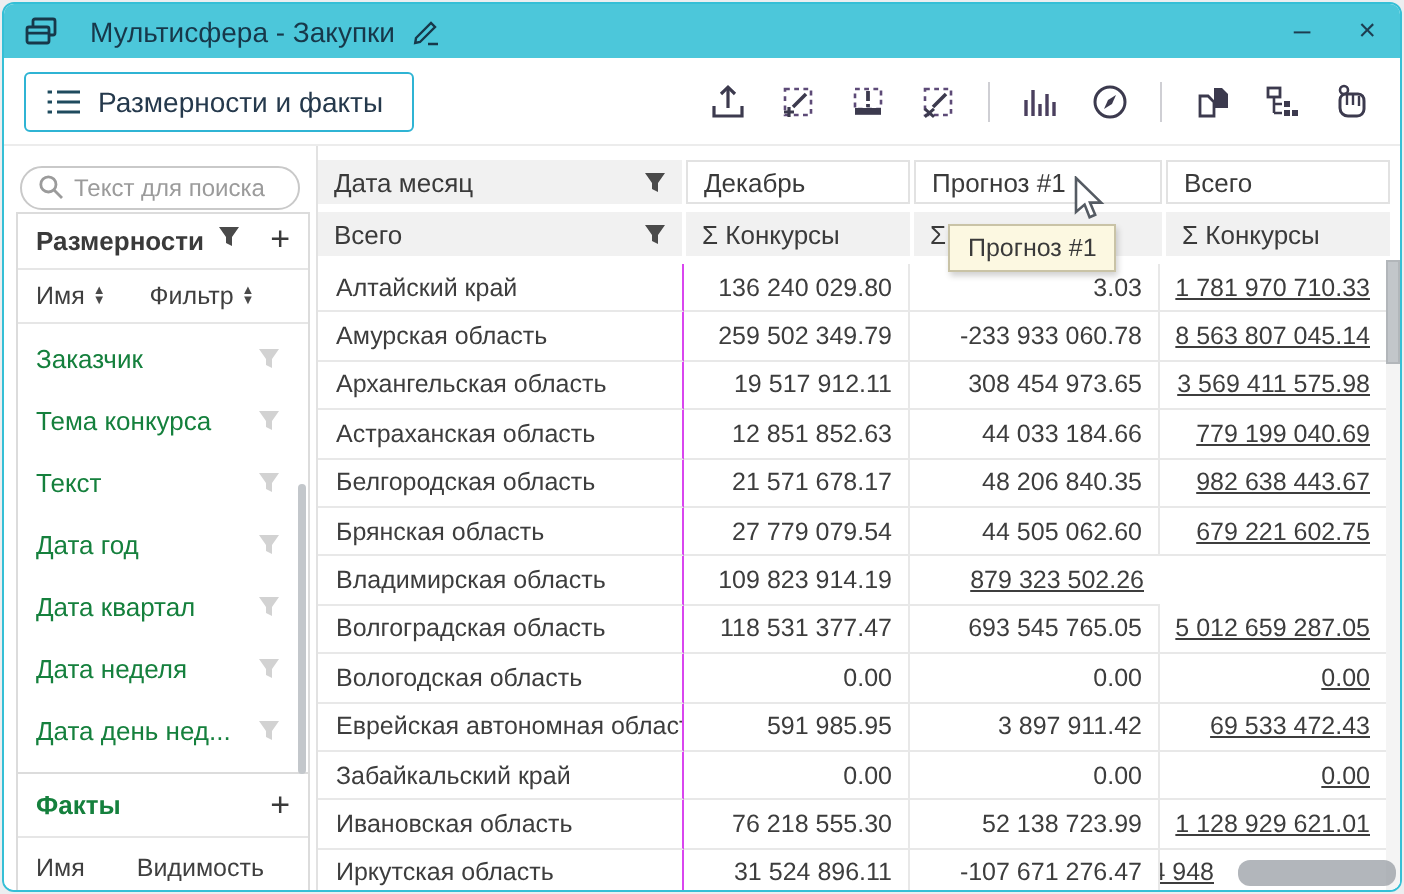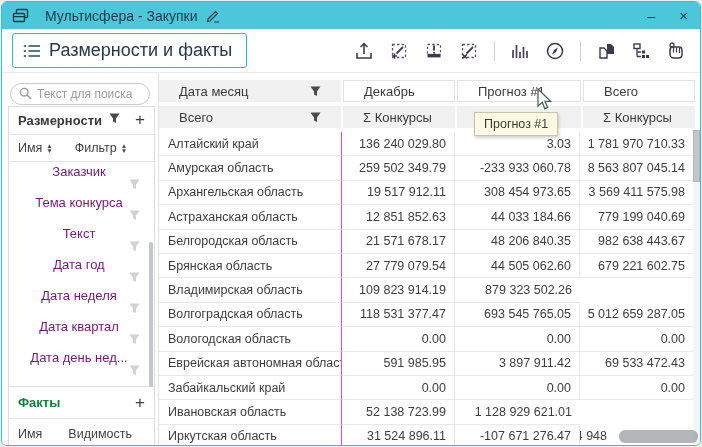--- a/index.html
+++ b/index.html
@@ -8,65 +8,65 @@
 
   
   .titlebar{height:27px;background:#4cc7da;display:flex;align-items:center;padding:0 12px 0 10px;}
   .titlebar .title{margin-left:16px;font-size:14px;color:#17384a;}
   .titlebar .edit-ic{margin-left:8px;}
   .titlebar .spacer{flex:1;}
   .win-btn{color:#1d3d50;font-size:15px;line-height:15px;margin-left:24px;cursor:default;}
 
   
   .toolbar{height:43px;display:flex;align-items:center;padding:0 14px 0 10px;border-bottom:1px solid #ececec;background:#fff;}
-  .panel-btn{display:flex;align-items:center;gap:8px;background:#fff;border:1px solid #2fb4d4;border-radius:3px;padding:6px 14px 6px 10px;font-size:18px;color:#25394c;font-family:inherit;}
+  .panel-btn{display:flex;align-items:center;gap:8px;background:#fff;border:1px solid #2fb4d4;border-radius:3px;padding:6px 14px 6px 10px;font-size:14px;color:#25394c;font-family:inherit;}
   .tools{margin-left:auto;display:flex;align-items:center;gap:15px;}
   .tools .sep{width:1px;height:20px;background:#cfcfd4;}
 
   
   .body{position:absolute;top:71px;left:0;right:0;bottom:0;display:flex;}
   .sidebar{width:156px;flex:0 0 156px;border-right:1px solid #e2e2e2;position:relative;background:#fff;}
 
   .search-wrap{position:relative;margin:10px 8px 8px 8px;}
   .search-wrap input{width:100%;box-sizing:border-box;height:22px;border:1px solid #c9c9c9;border-radius:11px;padding:0 8px 0 26px;font-size:12px;color:#555;font-family:inherit;outline:none;}
   .search-wrap input::placeholder{color:#9b9b9b;}
   .search-wrap svg{position:absolute;left:9px;top:4px;}
 
   .panel{position:absolute;left:6px;right:3px;top:33px;bottom:-2px;border:1px solid #dcdcdc;background:#fff;overflow:hidden;}
   .sec-head{display:flex;align-items:flex-start;padding:6px 9px;gap:7px;}
   .sec-head .sec-title{font-size:13px;font-weight:bold;color:#3a3a3a;}
   .sec-head .plus{margin-left:auto;font-size:17px;color:#3a3a3a;line-height:14px;}
   .sub-head{display:flex;align-items:center;border-top:1px solid #e6e6e6;border-bottom:1px solid #e6e6e6;padding:6px 9px;font-size:12.5px;color:#3f3f3f;}
   .sort{display:inline-flex;flex-direction:column;margin-left:4px;line-height:5px;font-size:6.5px;color:#4a4a4a;}
   .sub-head .c2{margin-left:22px;display:flex;align-items:center;}
   .dim-list{padding-top:2px;}
-  .dim-item{display:flex;align-items:center;height:31px;padding:0 14px 0 9px;font-size:13px;color:#701a75;flex-direction:column;}
+  .dim-item{display:flex;align-items:center;height:31px;padding:0 14px 0 9px;font-size:13px;color:#15803d;}
   .dim-item svg{margin-left:auto;}
   .facts-head{border-top:1px solid #dcdcdc;display:flex;align-items:center;padding:8px 9px;margin-top:5px;}
   .facts-head .sec-title{font-size:13px;font-weight:bold;color:#15803d;}
   .facts-head .plus{margin-left:auto;font-size:17px;color:#3a3a3a;line-height:14px;}
   .facts-sub{display:flex;border-top:1px solid #e6e6e6;padding:8px 9px;font-size:12.5px;color:#3f3f3f;}
   .facts-sub .c2{margin-left:26px;}
   .side-thumb{position:absolute;right:1px;top:135px;width:4px;height:145px;background:#c3c7cb;border-radius:2px;}
 
   
   .table-area{position:relative;flex:1;overflow:hidden;background:#fff;}
   .hrow{display:grid;grid-template-columns:182px 112px 124px 112px;column-gap:2px;margin:0 0 4px 0;}
   .hrow.h1{margin-top:7px;}
-  .hcell{height:22px;display:flex;align-items:center;font-size:13px;color:#3a3a3a;padding:0 20px;box-sizing:border-box;gap:16px;}
+  .hcell{height:22px;display:flex;align-items:center;font-size:13px;color:#3a3a3a;padding:0 8px;box-sizing:border-box;gap:16px;}
   .hcell.dim{background:#f1f1f1;justify-content:flex-start;}
   .hcell.dim svg{margin-left:auto;}
   .hcell.month{background:#fff;border:1px solid #e2e2e2;}
   .hcell.metric{background:#f1f1f1;}
   .tbody{position:relative;}
   .trow{display:grid;grid-template-columns:183px 113px 125px 113px;height:24.4px;}
   .cell{display:flex;align-items:center;font-size:12.5px;color:#3d3d3d;border-bottom:1px solid #e8e8e8;box-sizing:border-box;white-space:nowrap;overflow:hidden;}
   .cell.region{padding-left:9px;border-right:1px solid #d946ef;}
   .cell.num{justify-content:flex-end;padding-right:8px;border-right:1px solid #e8e8e8;}
-  .cell.num.lastcol{border-right:none;}
+  .cell.num.lastcol{border-right:none;text-decoration:underline;}
   .cell.num.obscured{padding-right:86px;}
 
   .vtrack{position:absolute;right:0;top:57px;bottom:0;width:7px;background:#f4f4f4;}
   .vthumb{position:absolute;right:0;top:57px;width:7px;height:52px;background:#c2c6ca;border:1px solid #b2b6ba;box-sizing:border-box;}
   .hblob{position:absolute;left:460px;top:357px;width:79px;height:13px;background:rgba(152,157,164,0.75);border-radius:6px;}
 
   
   .tooltip{position:absolute;left:472px;top:110px;background:#fcf8e1;border:1px solid #c9c3a6;box-shadow:1px 2px 3px rgba(0,0,0,.18);padding:4px 9px;font-size:12.5px;color:#3a3a3a;z-index:30;white-space:nowrap;}
   .cursor{position:absolute;left:534px;top:86px;z-index:40;}
 </style>
@@ -218,27 +218,27 @@
                   <path d="M0.5 0.5 h10 L7 5.5 V10 L4 8.5 V5.5 Z" fill="#d2d2d2"></path>
                 </svg>
               </div>
               <div class="dim-item">
                 <span>Дата год</span>
                 <svg width="11" height="11" viewBox="0 0 11 11">
                   <path d="M0.5 0.5 h10 L7 5.5 V10 L4 8.5 V5.5 Z" fill="#d2d2d2"></path>
                 </svg>
               </div>
               <div class="dim-item">
+                <span>Дата квартал</span>
+                <svg width="11" height="11" viewBox="0 0 11 11">
+                  <path d="M0.5 0.5 h10 L7 5.5 V10 L4 8.5 V5.5 Z" fill="#d2d2d2"></path>
+                </svg>
+              </div>
+              <div class="dim-item">
                 <span>Дата неделя</span>
-                <svg width="11" height="11" viewBox="0 0 11 11">
-                  <path d="M0.5 0.5 h10 L7 5.5 V10 L4 8.5 V5.5 Z" fill="#d2d2d2"></path>
-                </svg>
-              </div>
-              <div class="dim-item">
-                <span>Дата квартал</span>
                 <svg width="11" height="11" viewBox="0 0 11 11">
                   <path d="M0.5 0.5 h10 L7 5.5 V10 L4 8.5 V5.5 Z" fill="#d2d2d2"></path>
                 </svg>
               </div>
               <div class="dim-item">
                 <span>Дата день нед...</span>
                 <svg width="11" height="11" viewBox="0 0 11 11">
                   <path d="M0.5 0.5 h10 L7 5.5 V10 L4 8.5 V5.5 Z" fill="#d2d2d2"></path>
                 </svg>
               </div>
@@ -340,20 +340,21 @@
               <div class="cell num lastcol">69 533 472.43</div>
             </div>
             <div class="trow">
               <div class="cell region">Забайкальский край</div>
               <div class="cell num">0.00</div>
               <div class="cell num">0.00</div>
               <div class="cell num lastcol">0.00</div>
             </div>
             <div class="trow">
               <div class="cell region">Ивановская область</div>
+              <div class="cell num">76 218 555.30</div>
               <div class="cell num">52 138 723.99</div>
               <div class="cell num lastcol">1 128 929 621.01</div>
             </div>
             <div class="trow">
               <div class="cell region">Иркутская область</div>
               <div class="cell num">31 524 896.11</div>
               <div class="cell num">-107 671 276.47</div>
               <div class="cell num lastcol obscured">4 948</div>
             </div>
           </div>

